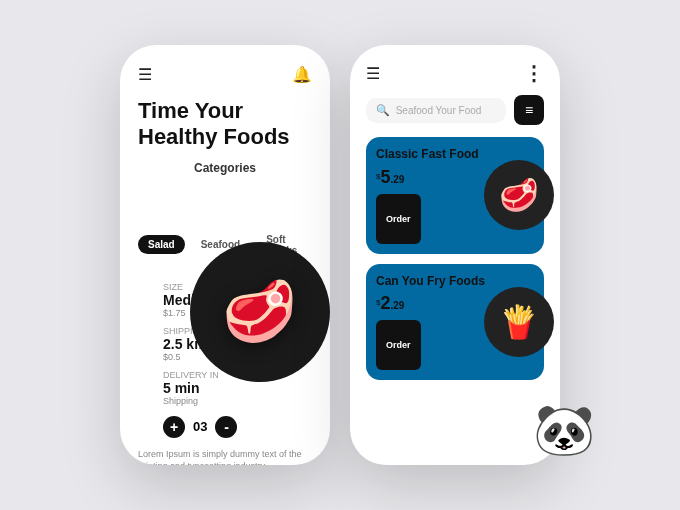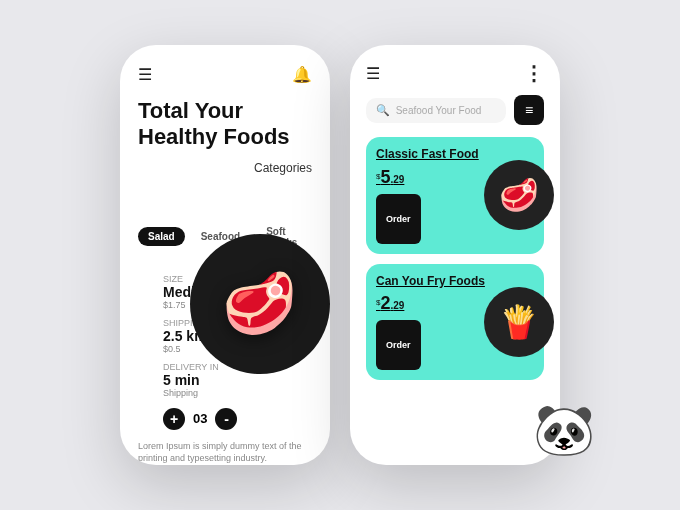--- a/index.html
+++ b/index.html
@@ -46,24 +46,24 @@
 
     .phone1-title {
       font-size: 22px;
       font-weight: 800;
       color: #111;
       line-height: 1.2;
       margin-bottom: 10px;
     }
     .phone1-subtitle {
       font-size: 12px;
-      font-weight: 400;
+      font-weight: 700;
       color: #333;
-      margin-bottom: 8px;
-      text-align: right;
+      margin-bottom: 16px;
+      text-align: center;
     }
     .categories {
       display: flex;
       gap: 6px;
       margin-bottom: 12px;
       align-items: center;
       margin-top: 39px;
     }
     .cat-pill {
       padding: 4px 10px;
@@ -222,30 +222,29 @@
       border-radius: 8px;
       display: flex;
       align-items: center;
       justify-content: center;
       color: #fff;
       font-size: 12px;
       cursor: pointer;
     }
 
     .food-card {
-      background: #5eead4;
+      background: #0369a1;
       border-radius: 14px;
       padding: 10px;
       margin-bottom: 10px;
       display: flex;
       align-items: center;
       justify-content: space-between;
       position: relative;
       overflow: visible;
-      text-decoration: underline;
     }
     .food-card-info {}
     .food-card-name {
       font-size: 12px;
       font-weight: 700;
       color: #111;
       line-height: 1.3;
       margin-bottom: 4px;
     }
     .food-card-price {
@@ -360,21 +359,21 @@
 <div class="phones-wrapper">
 
   <div class="phone phone1">
     <div class="phone1-inner">
       <div class="phone1-header">
         <span class="hamburger-icon">☰</span>
         <span class="bell-icon">🔔</span>
       </div>
 
       <div class="phone1-title">
-        <span>Total Your</span><br>
+        <span>Time Your</span><br>
         <span>Healthy Foods</span>
       </div>
 
       <div class="phone1-subtitle">Categories</div>
 
       <div class="categories">
         <span class="cat-pill active">Salad</span>
         <span class="cat-pill inactive">Seafood</span>
         <span class="cat-pill inactive">Soft Drinks</span>
       </div>

